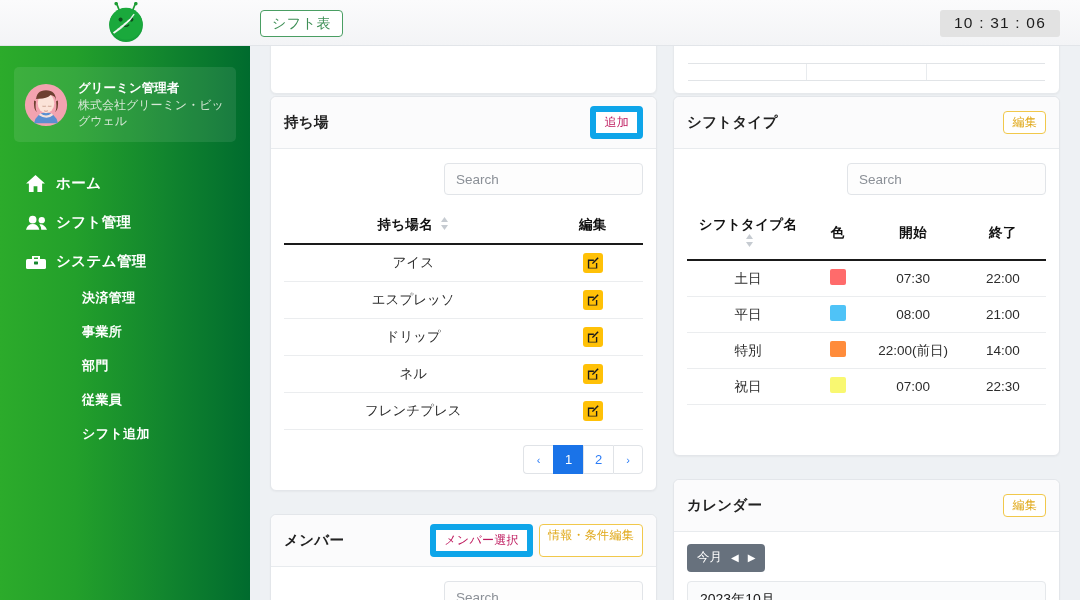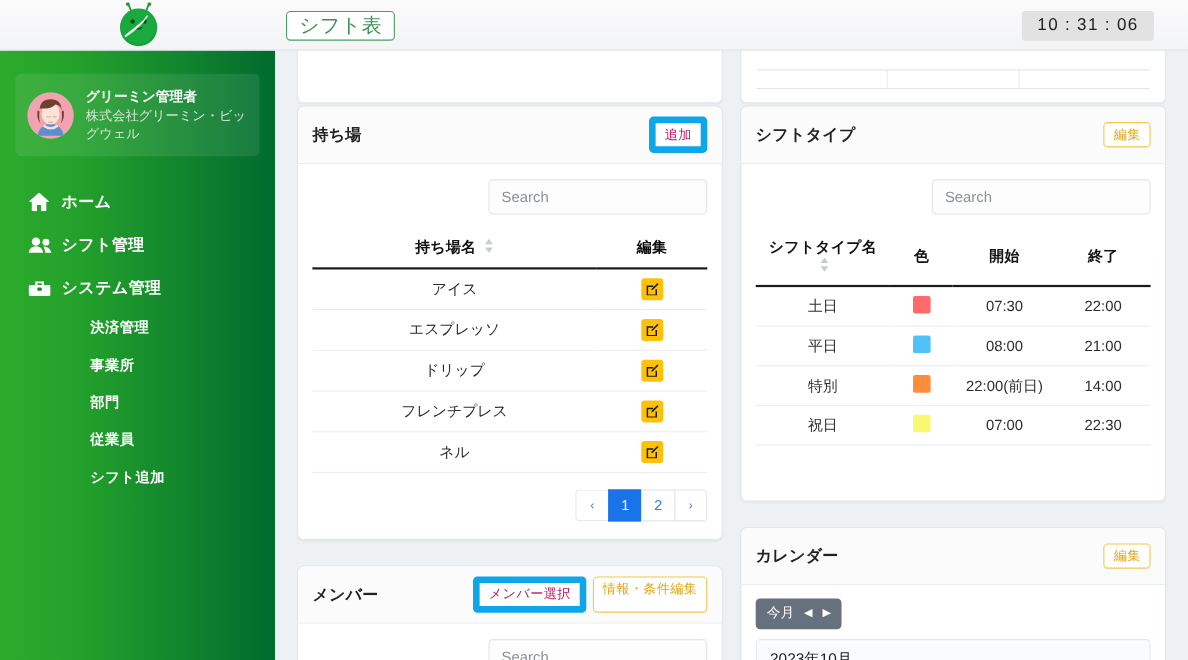--- a/index.html
+++ b/index.html
@@ -22,25 +22,25 @@
     position: absolute; left: 101px; top: 1px; width: 50px; height: 44px;
     display: flex; align-items: center; justify-content: center;
   }
   .mascot { width: 44px; height: 42px; }
 
   .shift-btn {
     position: absolute; left: 260px; top: 10px;
     padding: 4px 11px 5px;
     border: 1px solid #4a9e63; border-radius: 4px;
     color: #3e8f56; background: #fff;
-    font-size: 18px; letter-spacing: .5px; cursor: pointer;
+    font-size: 14px; letter-spacing: .5px; cursor: pointer;
     line-height: 16px;
   }
   .clock {
-    position: absolute; right: 31px; top: 10px;
+    position: absolute; right: 20px; top: 10px;
     background: #e2e2e2; color: #1d1d1d;
     padding: 4px 14px 5px; border-radius: 3px;
     font-size: 15.5px; letter-spacing: 1.2px;
     font-family: "Liberation Sans","DejaVu Sans",sans-serif;
   }
 
   
   .sidebar {
     position: absolute; left: 0; top: 46px; width: 250px; height: 554px;
     background: linear-gradient(90deg,#2cab2b 0%, #23a02b 30%, #12862e 65%, #006b2e 100%);
@@ -332,32 +332,32 @@
                   <td>
                     <span class="edit-btn">
                       <svg width="12" height="12" viewBox="0 0 14 14">
                           <path d="M1 3 h7 v1.6 H2.6 v7.8 h7.8 V7 H12 v6.4 H1z" fill="#1c1c1c"></path>
                           <path d="M13.6 1.6 L12.4 0.4 L6.4 6.4 L5.9 8.1 L7.6 7.6 z" fill="#1c1c1c"></path>
                         </svg>
                     </span>
                   </td>
                 </tr>
                 <tr>
-                  <td>フレンチプレス</td>
+                  <td>ネル</td>
                   <td>
                     <span class="edit-btn">
                       <svg width="12" height="12" viewBox="0 0 14 14">
                           <path d="M1 3 h7 v1.6 H2.6 v7.8 h7.8 V7 H12 v6.4 H1z" fill="#1c1c1c"></path>
                           <path d="M13.6 1.6 L12.4 0.4 L6.4 6.4 L5.9 8.1 L7.6 7.6 z" fill="#1c1c1c"></path>
                         </svg>
                     </span>
                   </td>
                 </tr>
                 <tr>
-                  <td>ネル</td>
+                  <td>フレンチプレス</td>
                   <td>
                     <span class="edit-btn">
                       <svg width="12" height="12" viewBox="0 0 14 14">
                           <path d="M1 3 h7 v1.6 H2.6 v7.8 h7.8 V7 H12 v6.4 H1z" fill="#1c1c1c"></path>
                           <path d="M13.6 1.6 L12.4 0.4 L6.4 6.4 L5.9 8.1 L7.6 7.6 z" fill="#1c1c1c"></path>
                         </svg>
                     </span>
                   </td>
                 </tr>
               </tbody>

